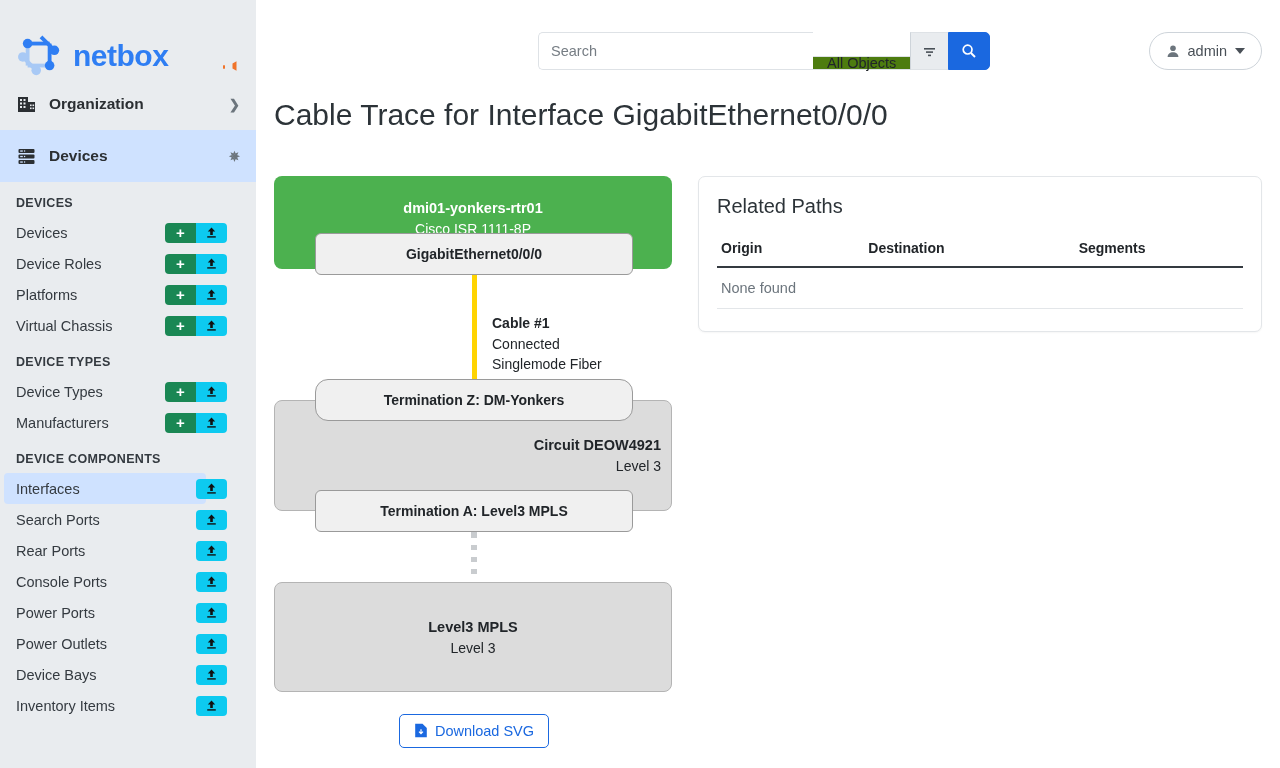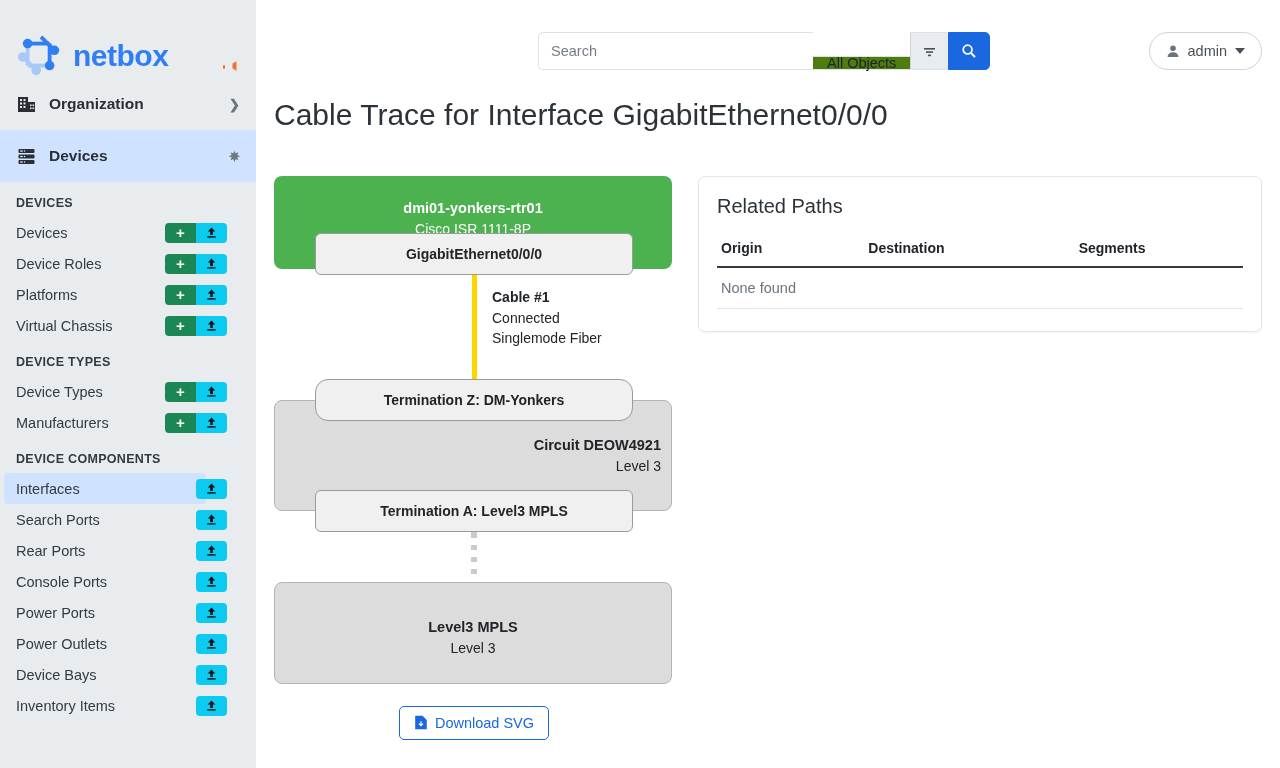--- a/index.html
+++ b/index.html
@@ -150,21 +150,21 @@
     text-align: center; font-size: 14px; font-weight: 700; color: #212529;
     padding: 12px 8px;
     position: relative; z-index: 3;
   }
 
   .cable-seg { position: relative; height: 104px; }
   .cable-line {
     position: absolute; left: 198px; top: 0; bottom: 0;
     width: 5px; background: #ffd400;
   }
-  .cable-info { position: absolute; left: 218px; top: 12px; }
+  .cable-info { position: absolute; left: 218px; top: 38px; }
   .cable-info .ct { font-size: 14px; font-weight: 700; color: #212529; line-height: 1.48; }
   .cable-info .cs { font-size: 14px; color: #212529; line-height: 1.48; }
 
   .circuit-wrap { position: relative; }
   .circuit-box {
     width: 398px; background: #dcdcdc;
     border: 1px solid #b4b4b4; border-radius: 8px;
     text-align: right; color: #212529;
     padding: 34px 10px 34px 10px;
     margin-top: -21px;
@@ -172,21 +172,21 @@
   .circuit-title { font-size: 14.5px; font-weight: 700; line-height: 1.45; }
   .circuit-sub { font-size: 14px; line-height: 1.45; }
   .term.overlap-top { margin: 0 auto -21px auto; border-radius: 13px; }
   .term.overlap-bottom { margin: -21px auto 0 auto; }
 
   .dots { height: 42px; display: flex; flex-direction: column; align-items: center; justify-content: center; gap: 7px; }
   .dots i { display: block; width: 6px; height: 6px; background: #c9cccf; }
 
   .node.provider {
     background: #dcdcdc; border: 1px solid #b4b4b4; color: #212529;
-    padding: 34px 10px 24px 10px; margin-top: 8px;
+    padding: 34px 10px 32px 10px; margin-top: 8px;
   }
   .node.provider .node-title { color: #212529; }
   .node.provider .node-sub { color: #212529; }
 
   .dl-row { display: flex; justify-content: center; margin-top: 22px; }
   .dl-btn {
     display: inline-flex; align-items: center; gap: 7px;
     border: 1px solid #1a68e0; color: #1a68e0; background: #fff;
     border-radius: 5px; padding: 8px 14px; font-size: 14.5px; cursor: pointer;
   }

